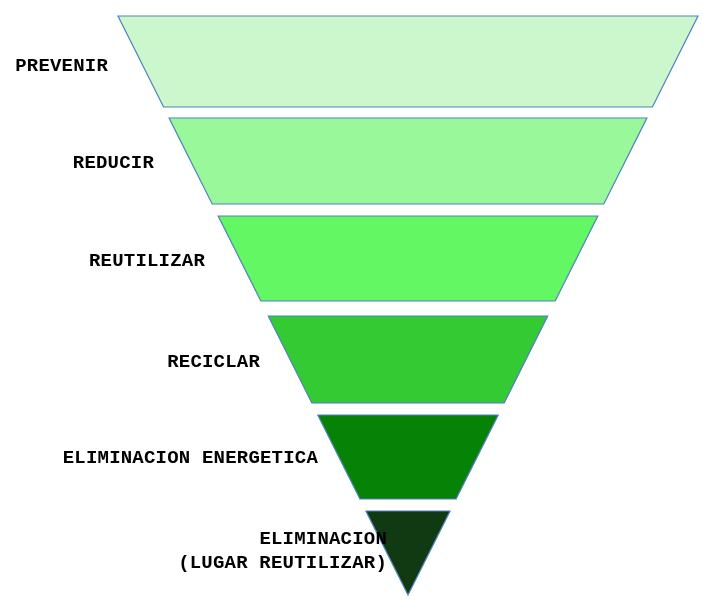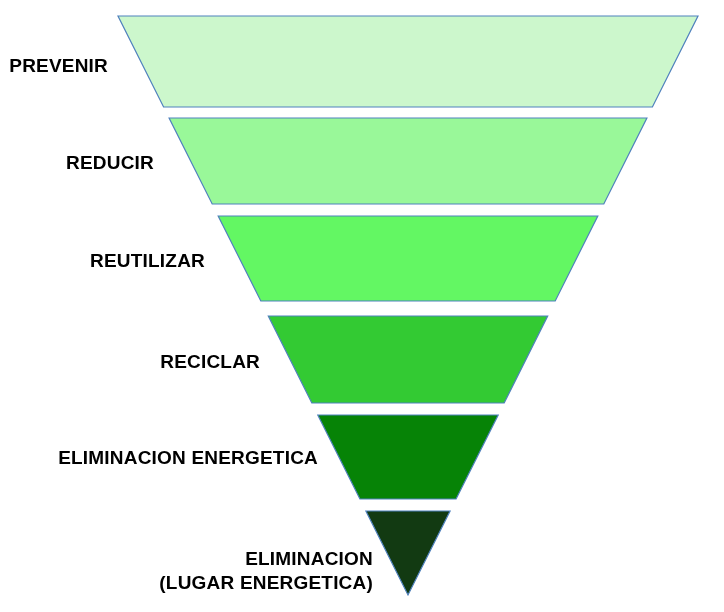--- a/index.html
+++ b/index.html
@@ -6,21 +6,21 @@
     margin: 0;
     padding: 0;
     background: #ffffff;
   }
   .canvas {
     position: relative;
     width: 724px;
     height: 612px;
     background: #ffffff;
     overflow: hidden;
-    font-family: Liberation Sans, sans-serif;
+    font-family: Liberation Mono, monospace;
   }
   svg.funnel {
     position: absolute;
     left: 0;
     top: 0;
   }
   svg.funnel polygon {
     stroke-width: 1.2;
     stroke-linejoin: miter;
   }
@@ -33,21 +33,21 @@
     line-height: 24px;
     text-align: right;
     white-space: nowrap;
     letter-spacing: 0.2px;
   }
   .lbl-1 { right: 616px; top: 66px; }
   .lbl-2 { right: 570px; top: 163px; }
   .lbl-3 { right: 519px; top: 261px; margin-left: 48px; }
   .lbl-4 { right: 464px; top: 362px; }
   .lbl-5 { right: 406px; top: 458px; }
-  .lbl-6 { right: 351px; top: 551px; margin-top: 20px; }
+  .lbl-6 { right: 337px; top: 551px; }
 </style>
 </head>
 <body>
 
 <div class="canvas">
 
   <svg class="funnel" width="724" height="612" viewBox="0 0 724 612">
     <polygon points="118,16 698,16 652.4,107 163.6,107" fill="#CCF7CC" stroke="#4F81BD"></polygon>
     <polygon points="169.1,118 646.9,118 603.8,204 212.2,204" fill="#99F899" stroke="#4F81BD"></polygon>
     <polygon points="218.2,216 597.8,216 555.2,301 260.8,301" fill="#63F763" stroke="#4F81BD"></polygon>
@@ -61,16 +61,16 @@
   <div class="lbl lbl-2">REDUCIR</div>
 
   <div class="lbl lbl-3">REUTILIZAR</div>
 
   <div class="lbl lbl-4">RECICLAR</div>
 
   <div class="lbl lbl-5">ELIMINACION ENERGETICA</div>
 
   <div class="lbl lbl-6">
     <div>ELIMINACION</div>
-    <div>(LUGAR ENERGETICA)</div>
+    <div>(LUGAR REUTILIZAR)</div>
   </div>
 
 </div>
 
 </body></html>

